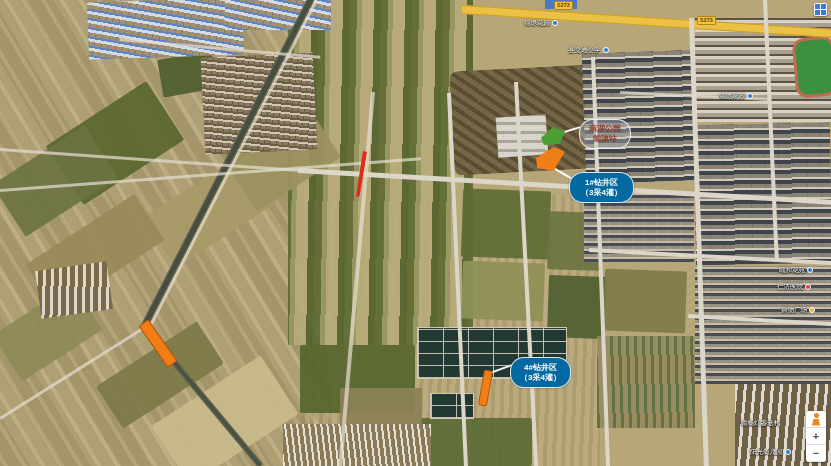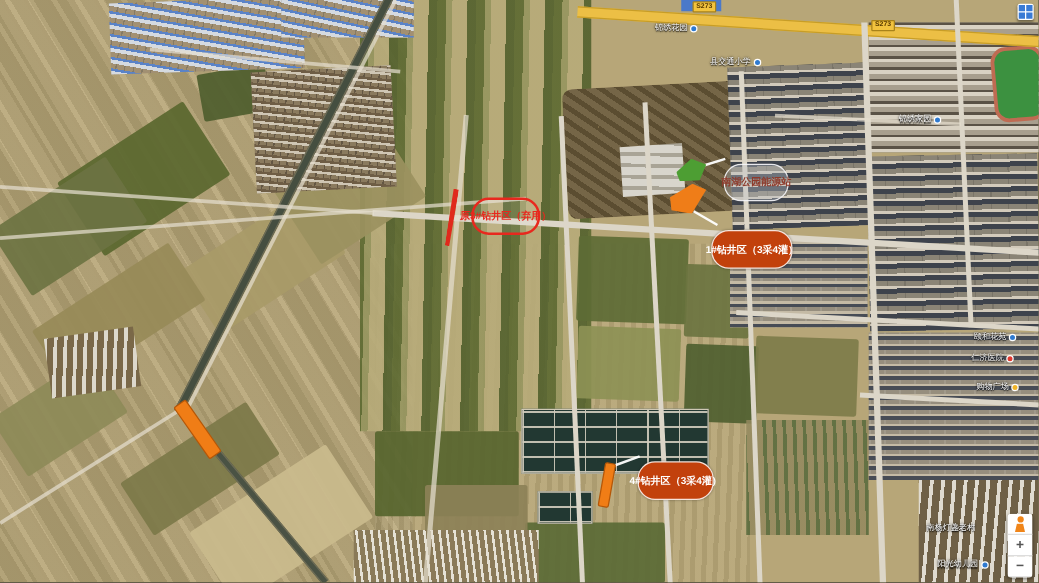--- a/index.html
+++ b/index.html
@@ -52,23 +52,23 @@
   .factory{z-index:6;background:repeating-linear-gradient(5deg,#d8d5cc 0 6px,#a9a496 6px 9px);}
   .blueroof{z-index:6;background:#4a79c9;}
   
   .canal{z-index:8;background:#454e40;border-left:1px solid #6e6c55;border-right:1px solid #6e6c55;}
   .road{z-index:10;background:#dcd6c8;}
   .road.faint{background:rgba(228,222,206,.72);}
   .road.yellow{background:#ecbf45;border-top:1px solid #c79d27;border-bottom:1px solid #c79d27;}
   
   .marker{z-index:25;}
   .leader{z-index:24;background:rgba(255,255,255,.95);height:1.5px;transform-origin:0 50%;}
-  .lbl{z-index:30;display:flex;flex-direction:row;align-items:center;justify-content:center;
-       text-align:center;font-weight:bold;font-size:8px;line-height:10px;border-radius:14px;white-space:nowrap;margin-top:12px;}
-  .lbl.orange{background:#c2410c;color:#fff;border:1px solid rgba(255,255,255,.85);box-shadow:0 0 2px rgba(0,0,0,.4);align-items:center;}
+  .lbl{z-index:30;display:flex;flex-direction:column;align-items:center;justify-content:center;
+       text-align:center;font-weight:bold;font-size:8px;line-height:10px;border-radius:14px;white-space:nowrap;}
+  .lbl.orange{background:#0369a1;color:#fff;border:1px solid rgba(255,255,255,.85);box-shadow:0 0 2px rgba(0,0,0,.4);align-items:center;}
   .lbl.redline{background:rgba(255,255,255,.10);color:#e8281e;border:2px solid #e8281e;}
   .lbl.gray{background:rgba(190,195,200,.38);color:#8f3b2c;border:1px solid rgba(245,245,248,.9);}
   
   .poi{z-index:20;display:flex;align-items:center;gap:2px;color:#fff;font-size:6.5px;line-height:8px;
        text-shadow:0 0 2px #000,0 1px 1px #000;white-space:nowrap;}
   .dot{width:6px;height:6px;border-radius:50%;border:1px solid #fff;box-sizing:border-box;flex:0 0 auto;}
   .dot.blue{background:#2f7ad0}.dot.red{background:#e03a2f}.dot.yellow{background:#f0b428}
   .badge{z-index:15;background:#f2c33e;border:1px solid #a8821a;color:#5a3c00;
          font-size:5.5px;line-height:7px;font-weight:bold;padding:0 2px;border-radius:1px;}
   
@@ -159,24 +159,20 @@
   <div class="abs marker" style="left:359px;top:151px;width:5px;height:46px;background:#e02a1c;transform:rotate(8deg);clip-path:polygon(15% 0,100% 0,70% 100%,0 100%);"></div>
   <div class="abs marker" style="left:541px;top:127px;width:24px;height:18px;background:#4d9e33;clip-path:polygon(0 60%,50% 0,100% 25%,78% 95%,12% 100%);filter:drop-shadow(0 0 1px rgba(255,255,255,.9));"></div>
   <div class="abs marker" style="left:536px;top:147px;width:29px;height:24px;background:#ef7d18;clip-path:polygon(0 45%,62% 0,100% 20%,60% 100%,4% 88%);filter:drop-shadow(0 0 1px rgba(255,255,255,.9));"></div>
   <div class="abs marker" style="left:152px;top:318px;width:10px;height:49px;background:#f07d16;border:1px solid #b55708;border-radius:2px;transform:rotate(-35deg);"></div>
   <div class="abs marker" style="left:481px;top:370px;width:7px;height:34px;background:#f07d16;border:1px solid #b55708;border-radius:2px;transform:rotate(10deg);"></div>
 
   <div class="abs leader" style="left:561px;top:132px;width:20px;transform:rotate(-17deg);"></div>
   <div class="abs leader" style="left:555px;top:168px;width:22px;transform:rotate(30deg);"></div>
   <div class="abs leader" style="left:490px;top:372px;width:23px;transform:rotate(-20deg);"></div>
 
-  <div class="abs lbl redline" style="left:377px;top:146px;width:51px;height:26px;">
-    <span>原3#钻井区</span>
-    <span>（弃用）</span>
-  </div>
   <div class="abs lbl gray" style="left:579px;top:119px;width:50px;height:28px;">
     <span>南湖公园</span>
     <span>能源站</span>
   </div>
   <div class="abs lbl orange" style="left:569px;top:172px;width:63px;height:29px;">
     <span>1#钻井区</span>
     <span>（3采4灌）</span>
   </div>
   <div class="abs lbl orange" style="left:510px;top:357px;width:59px;height:29px;">
     <span>4#钻井区</span>

